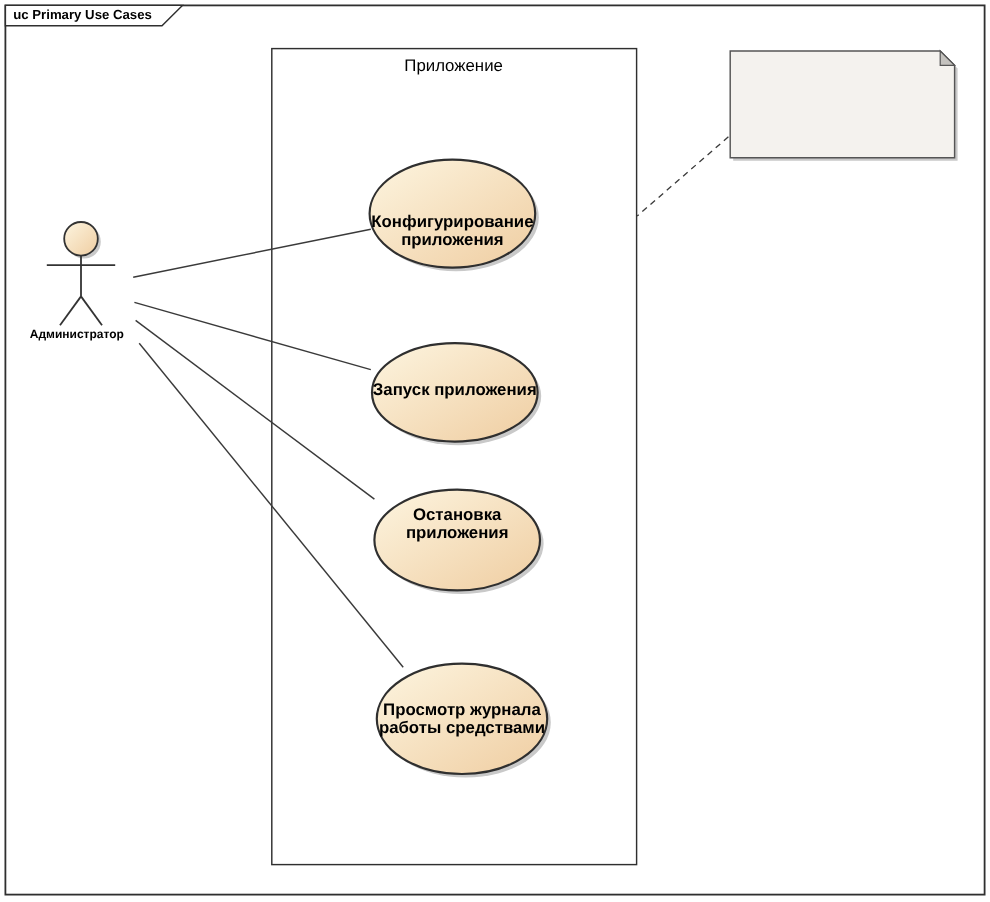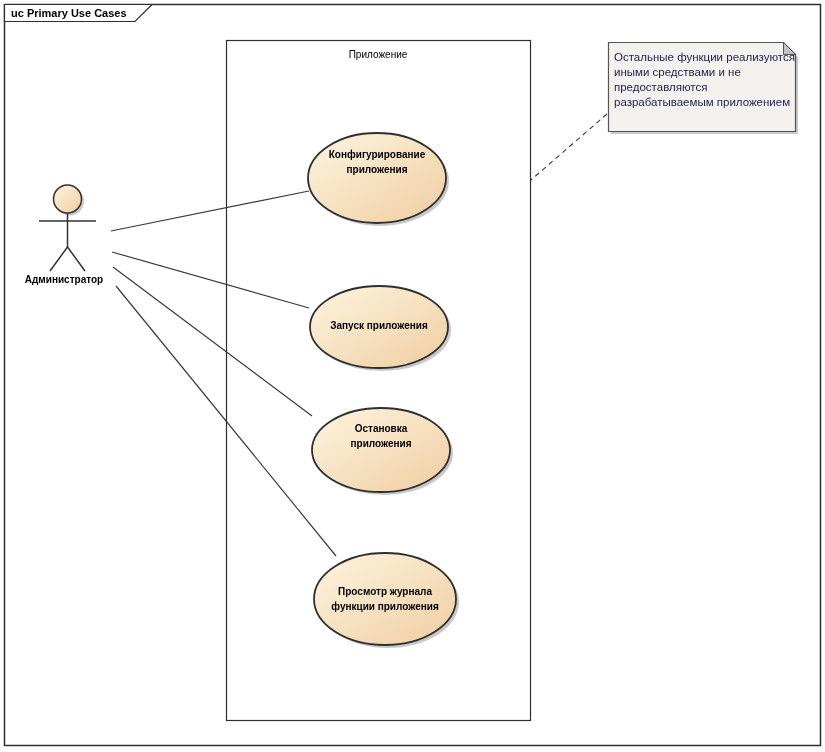--- a/index.html
+++ b/index.html
@@ -7,30 +7,30 @@
     position:relative;
     width:825px; height:752px;
     background:#ffffff;
     font-family:"Liberation Sans", sans-serif;
     overflow:hidden;
   }
   .layer { position:absolute; left:0; top:0; }
   .lbl {
     position:absolute;
     color:#000000;
-    font-size:10px;
+    font-size:14px;
     white-space:pre-line;
     pointer-events:none;
   }
   .ctr { transform:translate(-50%,-50%); text-align:center; }
   .bold { font-weight:bold; }
   .frame-label { left:11px; top:7px; font-weight:bold; font-size:11px; white-space:pre; }
   .boundary-label { left:378px; top:54px; }
   .uc-label { line-height:15px; }
-  .uc1 { left:377px; top:162px; }
+  .uc1 { left:377px; top:192px; }
   .uc2 { left:379px; top:325px;text-align:right; }
   .uc3 { left:381px; top:436px; }
   .uc4 { left:385px; top:599px; }
   .actor-label { left:64px; top:279px; }
   .note-text {
     left:614px; top:50px;
     font-size:11.5px; line-height:15px;
     white-space:pre; text-align:left;
   }
 </style>
@@ -96,21 +96,17 @@
   <div class="lbl frame-label">uc Primary Use Cases</div>
 
   <div class="lbl ctr boundary-label">Приложение</div>
 
   <div class="lbl ctr bold uc-label uc1">Конфигурирование
 приложения</div>
   <div class="lbl ctr bold uc-label uc2">Запуск приложения</div>
   <div class="lbl ctr bold uc-label uc3">Остановка
 приложения</div>
   <div class="lbl ctr bold uc-label uc4">Просмотр журнала
-функции приложения</div>
+работы средствами</div>
 
   <div class="lbl ctr bold actor-label" style="font-size:10px;">Администратор</div>
 
-  <div class="lbl note-text" style="color: rgb(30, 30, 80);">Остальные функции реализуются
-иными средствами и не
-предоставляются
-разрабатываемым приложением</div>
 </div>
 
 </body></html>

